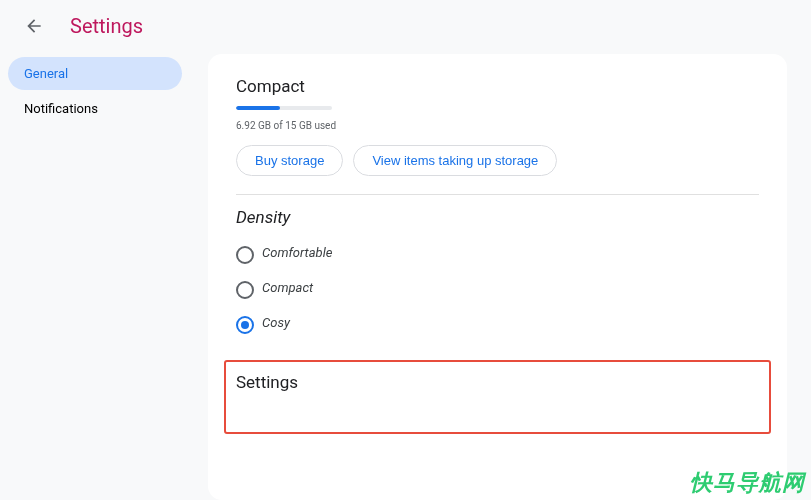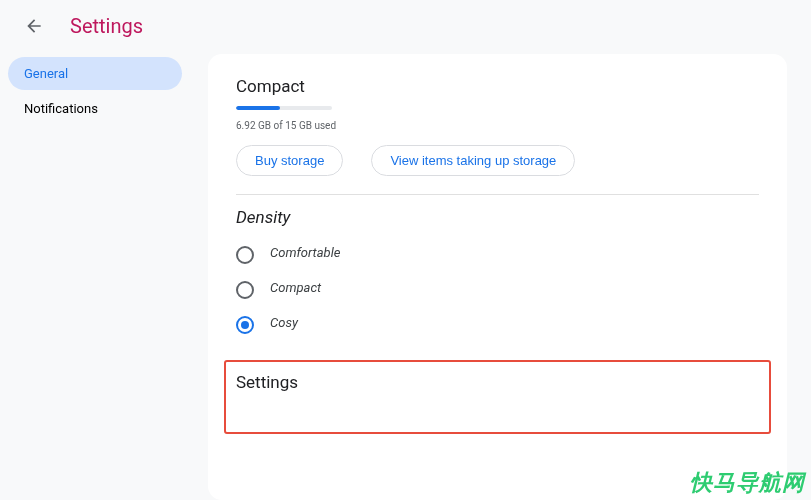--- a/index.html
+++ b/index.html
@@ -83,34 +83,34 @@
   .progress-fill {
     height: 100%;
     background: #1a73e8;
     border-radius: 2px;
   }
   .storage-text {
     font-size: 10px;
     color: #5f6368;
     margin-bottom: 14px;
   }
-  .btn-row { display: flex; gap: 28px; }
+  .btn-row { display: flex; gap: 10px; }
   .pill-btn {
     border: 1px solid #dadce0;
     border-radius: 18px;
     padding: 7px 18px;
     font-size: 13px;
     color: #1a73e8;
     background: #fff;
     cursor: pointer;
   }
   .radio-row, .check-row {
     display: flex; align-items: flex-start;
     padding: 8px 0;
-    gap: 16px;
+    gap: 8px;
   }
   .radio {
     width: 18px; height: 18px;
     border: 2px solid #5f6368;
     border-radius: 50%;
     flex-shrink: 0;
     position: relative;
     margin-top: 1px;
     cursor: pointer;
   }

